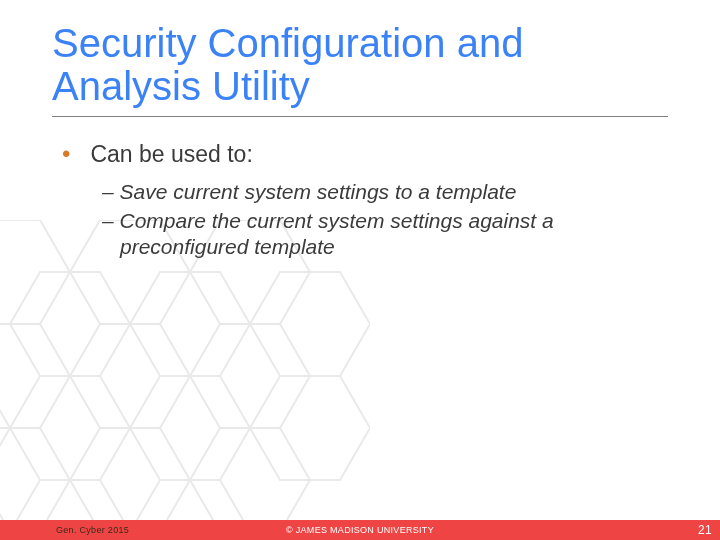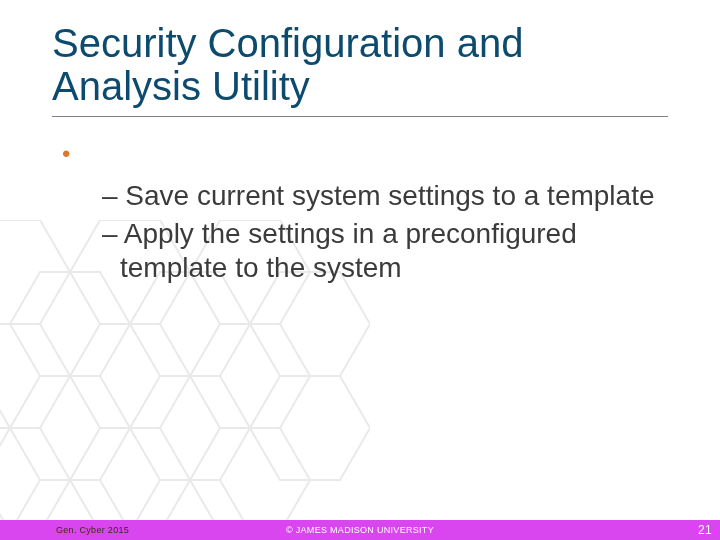--- a/index.html
+++ b/index.html
@@ -28,21 +28,21 @@
     z-index: 1;
     width: 100%;
     height: 100%;
     padding: 22px 52px 0 52px;
   }
 
   .title {
     font-size: 40px;
     font-weight: 300;
     line-height: 1.08;
-    color: #0c4a6e;
+    color: #3b82f6;
     letter-spacing: 0px;
     padding-bottom: 8px;
     border-bottom: 1px solid #808080;
     margin-bottom: 22px;
   }
 
   .body {
     font-size: 23px;
     color: #3b3b3b;
     line-height: 1.22;
@@ -59,39 +59,40 @@
     width: 22px;
     font-size: 24px;
     vertical-align: 0px;
   }
   ul.level1 > li { margin-bottom: 8px; }
 
   ul.level2 {
     list-style: none;
     padding-left: 40px;
     margin-top: 10px;
-    font-size: 28px;
+    font-size: 21px;
+    font-style: italic;
   }
   ul.level2 > li {
     text-indent: -18px;
     padding-left: 18px;
     margin-bottom: 4px;
   }
   ul.level2 > li::before {
     content: "– ";
     color: #3b3b3b;
   }
 
   .footer {
     position: absolute;
     left: 0;
     right: 0;
     bottom: 0;
     height: 20px;
-    background: #d946ef;
+    background: #ef4444;
     z-index: 2;
     display: flex;
     align-items: center;
     font-size: 9px;
     letter-spacing: 0.3px;
   }
   .footer .left {
     position: absolute;
     left: 56px;
     color: #3b2a1a;
@@ -145,23 +146,24 @@
   </g>
 </svg>
 
 <div class="slide">
 
   <h1 class="title">Security Configuration and Analysis Utility</h1>
 
   <div class="body">
     <ul class="level1">
       <li>
+        <span>Can be used to:</span>
         <ul class="level2">
           <li><span>Save current system settings to a template</span></li>
-          <li><span>Apply the settings in a preconfigured template to the system</span></li>
+          <li><span>Compare the current system settings against a preconfigured template</span></li>
         </ul>
       </li>
     </ul>
   </div>
 
 </div>
 
 <div class="footer">
   <span class="left">Gen. Cyber 2015</span>
   <span class="center">© JAMES MADISON UNIVERSITY</span>

